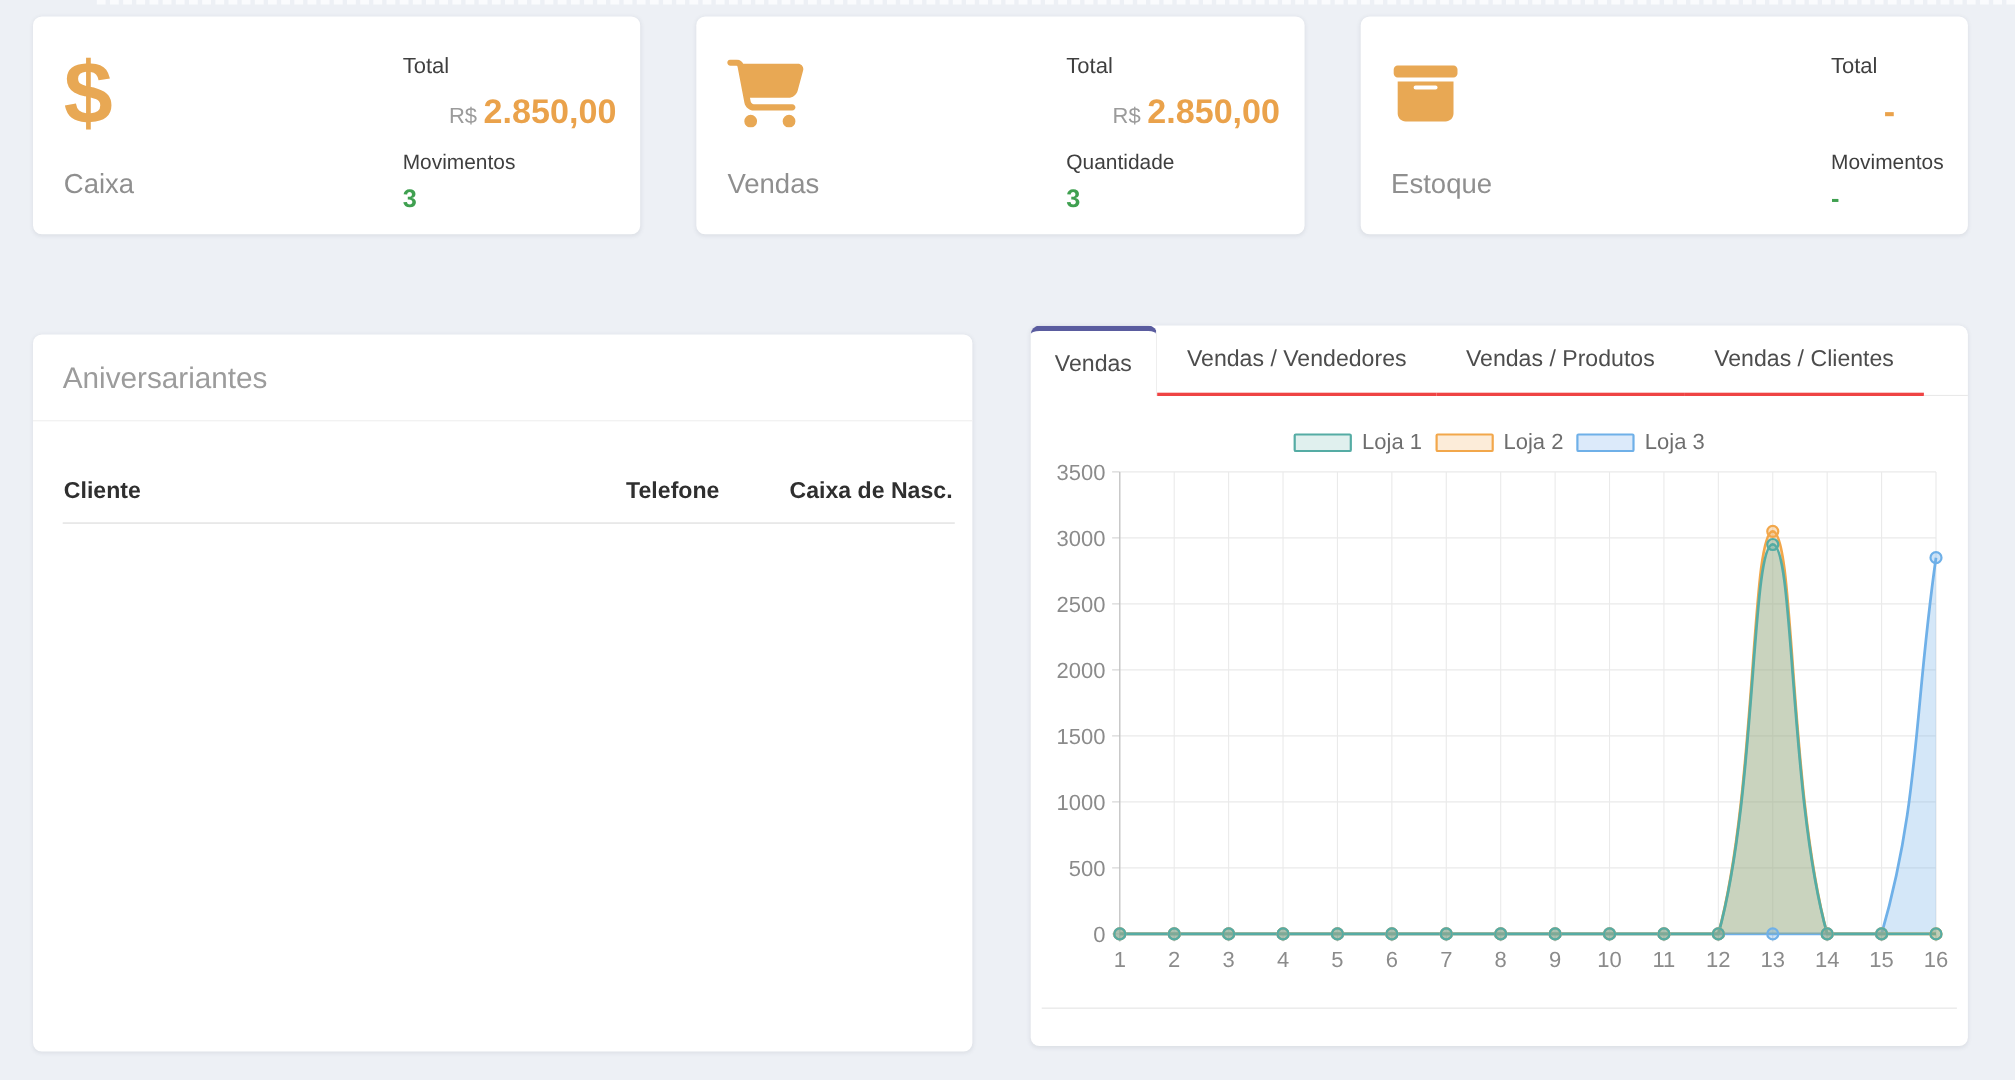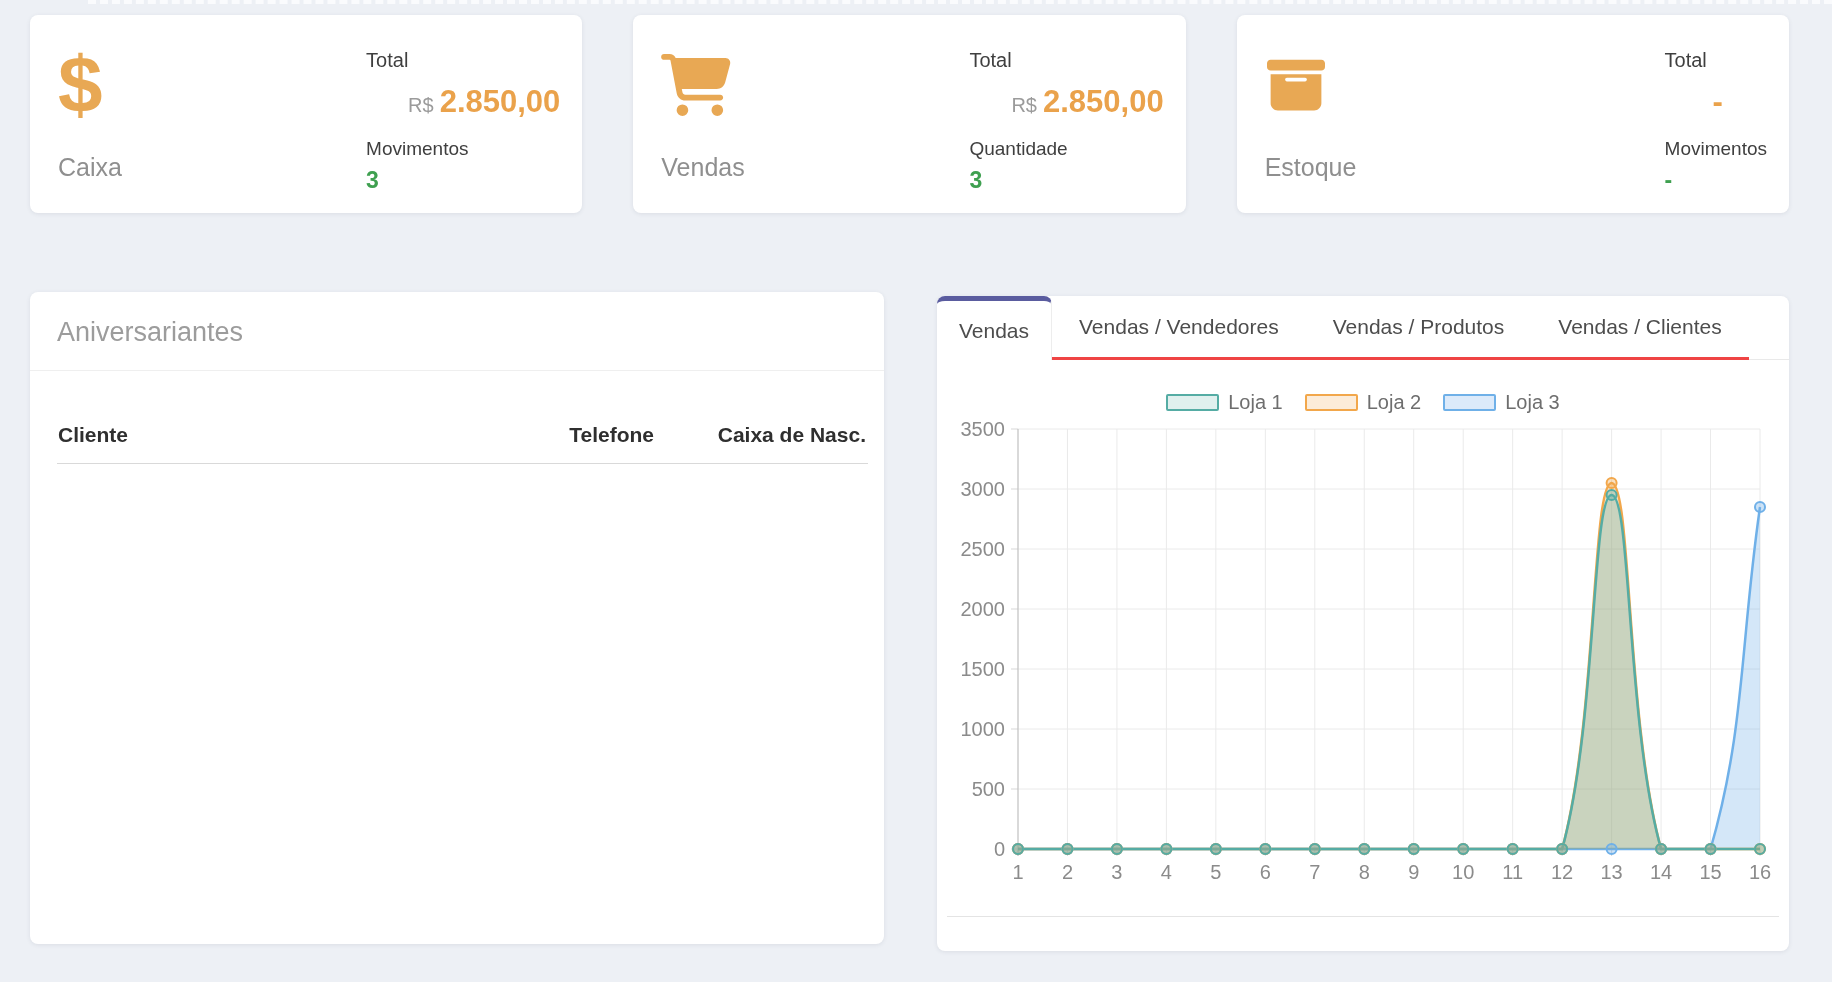--- a/index.html
+++ b/index.html
@@ -23,21 +23,21 @@
   .dollar-glyph { font-size:80px; font-weight:700; color:#e8a854; line-height:0.95; }
   .kpi-label { margin-top:28px; font-size:25px; color:#8f8f8f; }
   .kpi-right { text-align:left; padding-top:4px; }
   .kpi-total-label { font-size:20px; color:#3f3f3f; }
   .kpi-value { margin-top:12px; color:#eaa24b; font-size:31px; font-weight:700; white-space:nowrap;margin-left:42px; }
   .kpi-currency { font-size:20px; color:#9b9b9b; font-weight:400; margin-right:6px; }
   .kpi-count-label { margin-top:18px; font-size:19px; color:#3f3f3f; }
   .kpi-count { margin-top:7px; font-size:23px; font-weight:700; color:#3fa050; }
   
   .panel-aniv {
-    position:absolute; top:292px; left:30px; width:854px; height:652px;
+    position:absolute; top:304px; left:30px; width:854px; height:652px;
     background:#fff; border-radius:8px; box-shadow:0 1px 4px rgba(60,64,90,0.10);
   }
   .aniv-title { padding:25px 20px 22px 27px; font-size:27px; color:#9c9c9c; }
   .aniv-divider { border-top:1px solid #efefef; }
   .aniv-head { display:flex; padding:52px 18px 0 28px; font-size:21px; font-weight:700; color:#2f2f2f; }
   .col-cliente { flex:1; text-align:left; }
   .col-telefone { width:200px; text-align:right; }
   .col-data { width:212px; text-align:right; }
   .aniv-underline { margin:16px 16px 0 27px; border-top:1px solid #d9d9d9; }
   
@@ -47,21 +47,21 @@
   }
   .tabs { display:flex; height:64px; align-items:stretch; }
   .tab { display:flex; align-items:center; font-size:21px; color:#4d4d4d; cursor:pointer; white-space:nowrap; }
   .tab.active {
     width:115px; justify-content:center;
     border-top:5px solid #5a5c9f; border-right:1px solid #ededed;
     border-radius:8px 8px 0 0;
   }
   .tab.inactive { padding:0 27px; border-bottom:3px solid #ef4444; }
   .tabs-filler { flex:1; border-bottom:1px solid #e9e9e9; }
-  .legend { margin-top:31px; display:flex; justify-content:center; gap:22px; height:22px; align-items:center; }
+  .legend { margin-top:31px; display:flex; justify-content:center; gap:12px; height:22px; align-items:center; }
   .legend-item { display:flex; align-items:center; gap:9px; font-size:20px; color:#6e6e6e; cursor:pointer; }
   .legend-swatch { display:inline-block; width:53px; height:17px; border:2px solid #999; border-radius:2px; }
   svg.chart { display:block; margin-top:3px; }
   .chart-bottom-divider { border-top:1px solid #e4e4e4; margin:0 10px; }
 </style>
 </head>
 <body>
 
 <div class="page">
   <div class="top-dash"></div>

